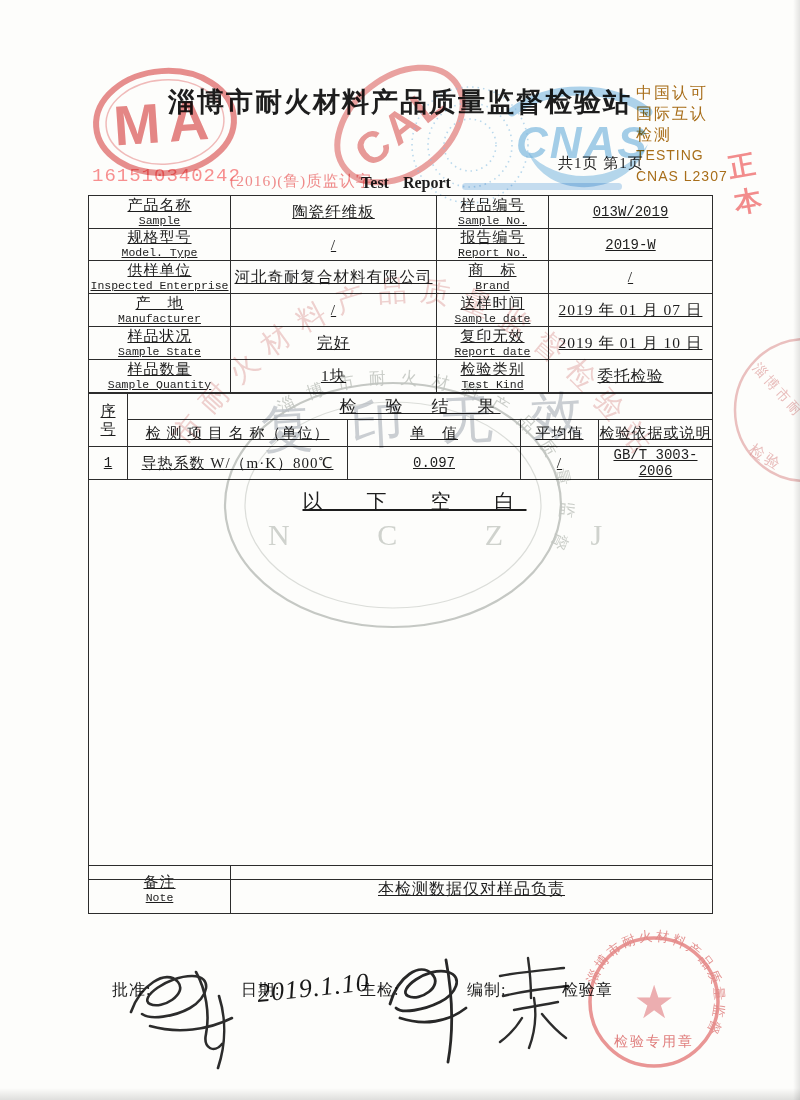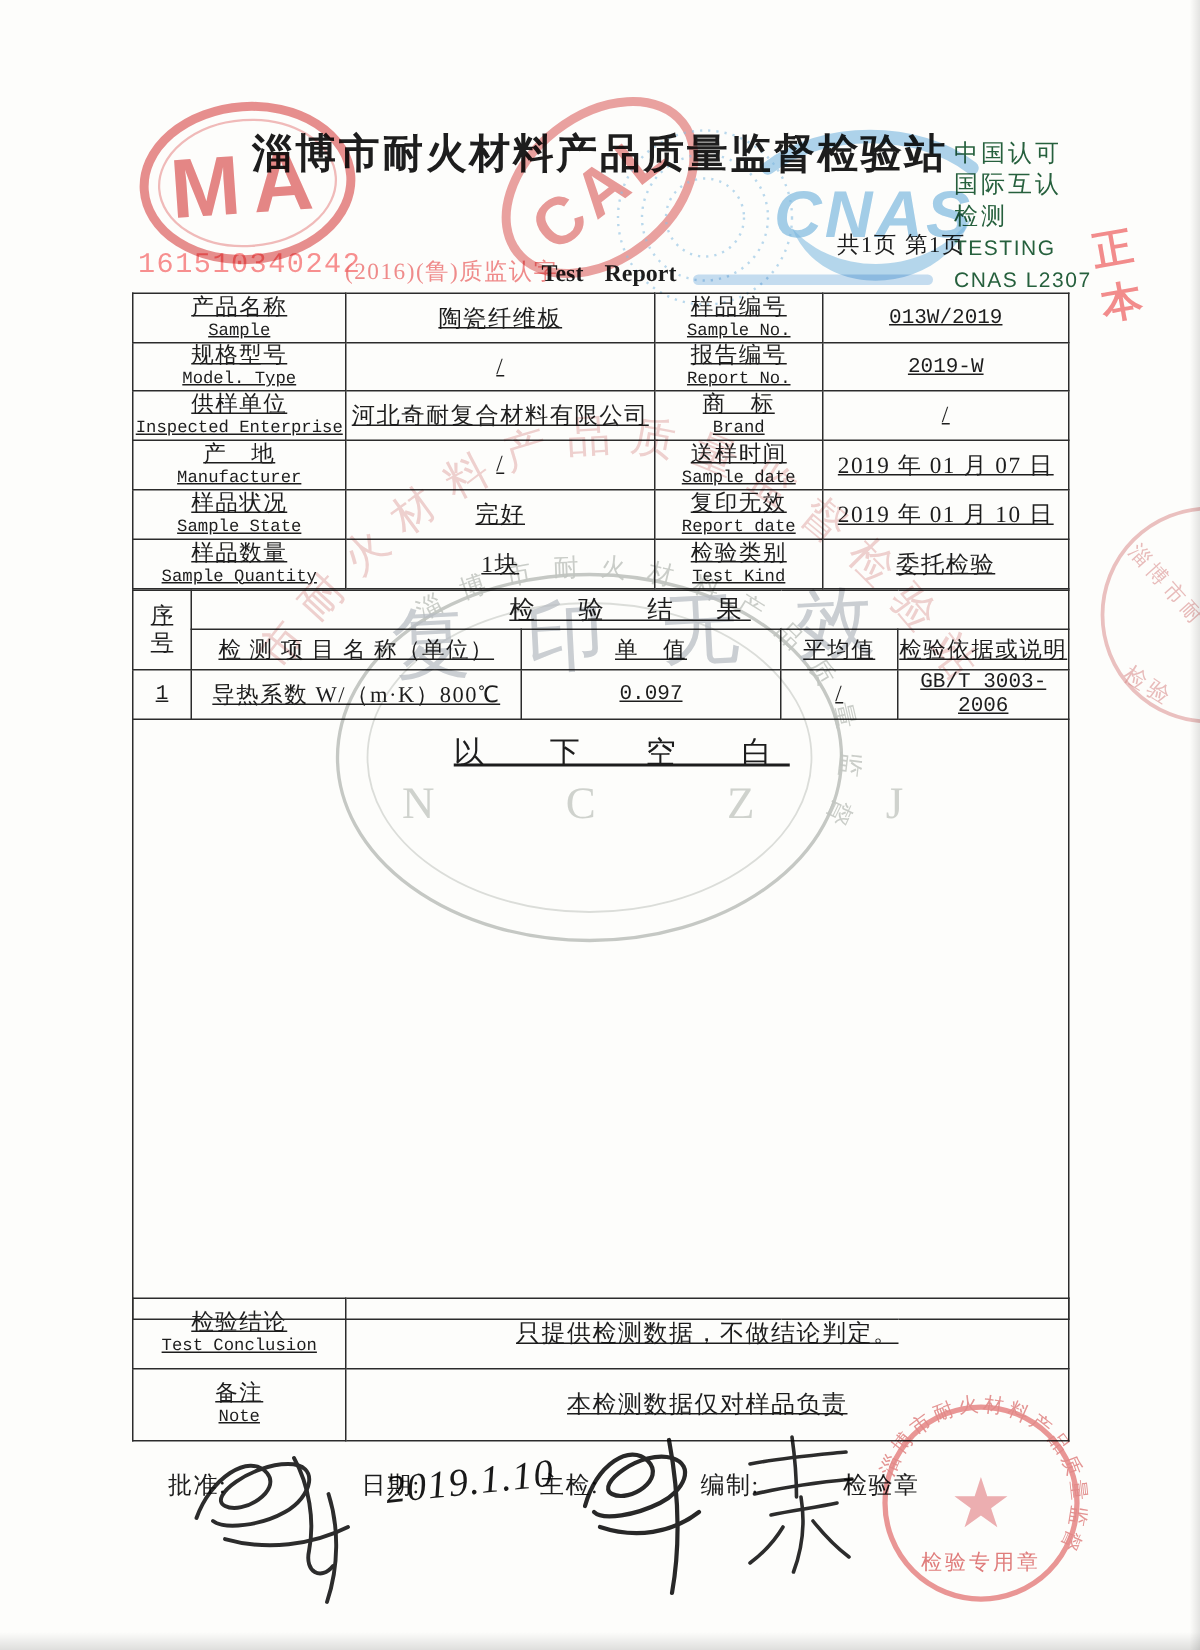--- a/index.html
+++ b/index.html
@@ -10,21 +10,21 @@
   .abs{position:absolute;}
   
   .station-cn{left:90px;top:84px;width:620px;text-align:center;font-size:27px;font-weight:bold;letter-spacing:2px;z-index:2;}
   .station-en{left:60px;top:118px;width:680px;text-align:center;font-size:16.5px;font-weight:bold;z-index:2;}
   .report-cn{left:110px;top:140px;width:620px;text-align:center;font-size:31px;font-weight:bold;letter-spacing:17px;z-index:2;}
   .report-en{left:96px;top:174px;width:620px;text-align:center;font-size:16px;font-weight:bold;word-spacing:10px;z-index:3;}
   .page-info{left:558px;top:154px;font-size:15px;letter-spacing:1px;z-index:3;}
   
   .cert-number{left:92px;top:165px;font-family:"Liberation Mono",monospace;font-size:19px;letter-spacing:1px;color:#f78f8f;z-index:1;}
   .cert-line{left:230px;top:171px;font-size:15.5px;color:rgba(234,106,106,.78);z-index:1;letter-spacing:1px;}
-  .accredit{left:636px;top:92px;z-index:1;color:#14532d;font-size:16px;line-height:21px;letter-spacing:2px;opacity:.92;}
+  .accredit{left:636px;top:82px;z-index:1;color:#a16207;font-size:16px;line-height:21px;letter-spacing:2px;opacity:.92;}
   .accredit .en{font-size:14px;letter-spacing:1px;font-family:"Liberation Sans",sans-serif;}
   .original-mark{left:731px;top:144px;font-size:27px;font-weight:bold;letter-spacing:8px;color:rgba(240,120,120,.85);transform:rotate(-10deg);z-index:4;}
   .blue-smear{left:462px;top:183px;width:160px;height:7px;background:rgba(126,180,224,.45);border-radius:4px;z-index:1;}
   
   table{border-collapse:collapse;table-layout:fixed;position:absolute;left:88px;background:transparent;z-index:2;text-decoration:underline;}
   td{border:1.8px solid #2c2c2c;text-align:center;vertical-align:middle;padding:0;overflow:hidden;}
   #info-table{top:195px;width:624px;}
   #results-table{top:393px;width:624px;}
   #concl-table{top:865px;width:624px;}
   .cn-l{font-size:15px;line-height:17px;letter-spacing:1px;}
@@ -179,27 +179,20 @@
     </tr>
   </tbody>
     </table>
 
   <table id="concl-table">
     <colgroup>
         <col style="width:142px">
         <col style="width:482px">
       </colgroup>
     <tbody>
-        <tr style="height:47px">
-      <td>
-            <div class="cn-l">检验结论</div>
-            <div class="en-l">Test Conclusion</div>
-          </td>
-      <td class="concl-val">只提供检测数据，不做结论判定。</td>
-    </tr>
     <tr style="height:48px">
       <td>
             <div class="cn-l">备注</div>
             <div class="en-l">Note</div>
           </td>
       <td class="concl-val">本检测数据仅对样品负责</td>
     </tr>
   </tbody>
     </table>
 

